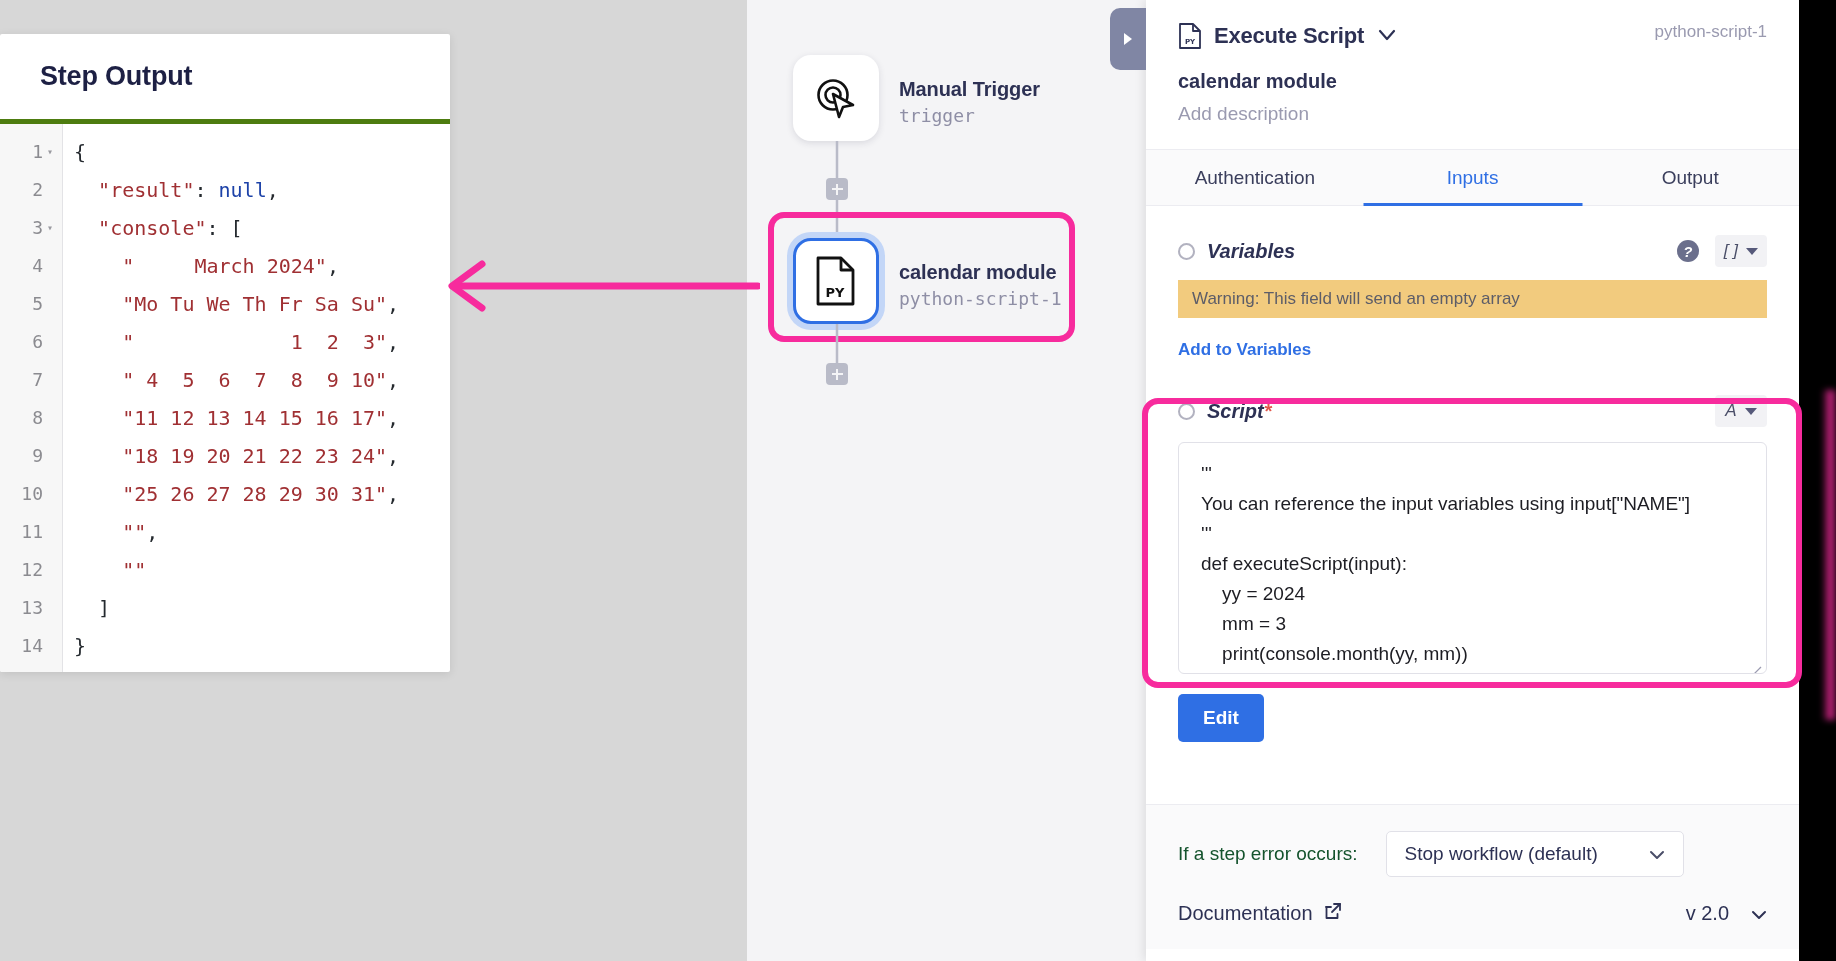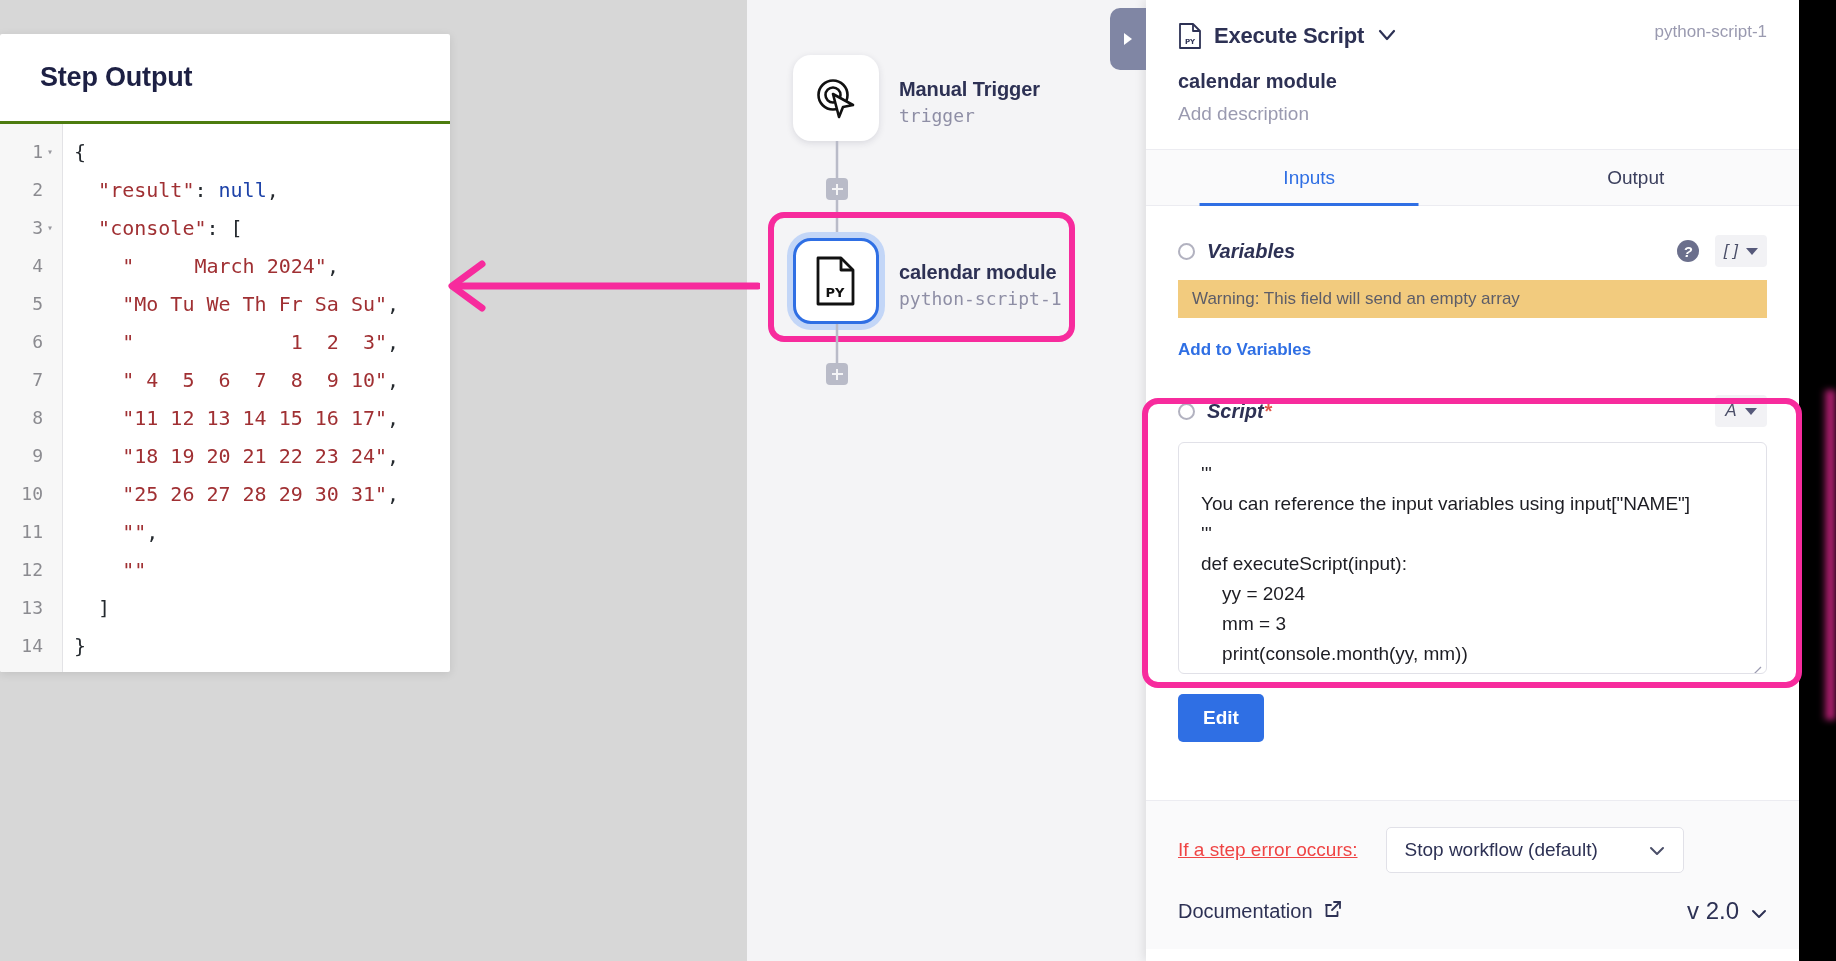--- a/index.html
+++ b/index.html
@@ -39,21 +39,21 @@
     width: 450px; height: 638px;
     background: #ffffff;
     border-radius: 2px;
     box-shadow: 0 2px 10px rgba(0,0,0,.10);
     overflow: hidden;
   }
   .step-output-header {
     height: 90px;
     display: flex; align-items: center;
     padding-left: 40px;
-    border-bottom: 3px solid #4d7c0f;
+    border-bottom: 5px solid #4d7c0f;
   }
   .step-output-title {
     font-size: 27px; font-weight: 700;
     color: #1d2044; letter-spacing: -0.2px;
   }
   .code-area { display: flex; height: 548px; }
   .gutter {
     width: 63px;
     background: #f7f7f7;
     border-right: 1px solid #e3e3e6;
@@ -273,21 +273,21 @@
   }
 
   .footer {
     position: absolute; left: 1146px; bottom: 12px;
     width: 653px;
     background: #fafafb;
     border-top: 1px solid #ececf1;
     padding: 26px 32px 24px 32px;
   }
   .err-row { display: flex; align-items: center; }
-  .err-label { font-size: 19px; color: #ef4444; text-decoration: underline; }
+  .err-label { font-size: 19px; color: #14532d; }
   .select-box {
     margin-left: 28px;
     width: 298px; height: 46px;
     background: #fff;
     border: 1px solid #e1e1e8;
     border-radius: 5px;
     display: flex; align-items: center;
     padding: 0 18px;
     font-size: 19px; color: #2d3154;
     cursor: pointer;
@@ -297,22 +297,22 @@
     margin-top: 24px;
     display: flex; align-items: center;
   }
   .doc-link {
     font-size: 20px; color: #2d3154;
     cursor: pointer;
   }
   .ext-icon { margin-left: 10px; }
   .version {
     margin-left: auto;
-    font-size: 24px; color: #2d3154;
-    display: flex; align-items: center; gap: 12px;
+    font-size: 20px; color: #2d3154;
+    display: flex; align-items: center; gap: 22px;
     cursor: pointer;
   }
 
   .glow {
     position: absolute;
     right: 0; top: 390px; width: 14px; height: 330px;
     background: linear-gradient(90deg, rgba(247,43,157,0) 0%, rgba(247,43,157,.85) 60%, rgba(247,43,157,.4) 100%);
     filter: blur(3px);
   }
 </style>
@@ -469,20 +469,21 @@
             <polyline points="2,2 9,10 16,2" fill="none" stroke="#2d3154" stroke-width="2.2" stroke-linecap="round" stroke-linejoin="round"></polyline>
           </svg>
         </span>
       </div>
       <div class="dp-id">python-script-1</div>
       <div class="dp-name">calendar module</div>
       <div class="dp-desc">Add description</div>
     </div>
 
     <div class="tabs">
+      <div class="tab">Authentication</div>
       <div class="tab active">Inputs</div>
       <div class="tab">Output</div>
     </div>
 
     <div class="dp-body">
 
       
       <div class="section-head">
         <span class="radio-o"></span>
         <span class="section-label">Variables</span>

